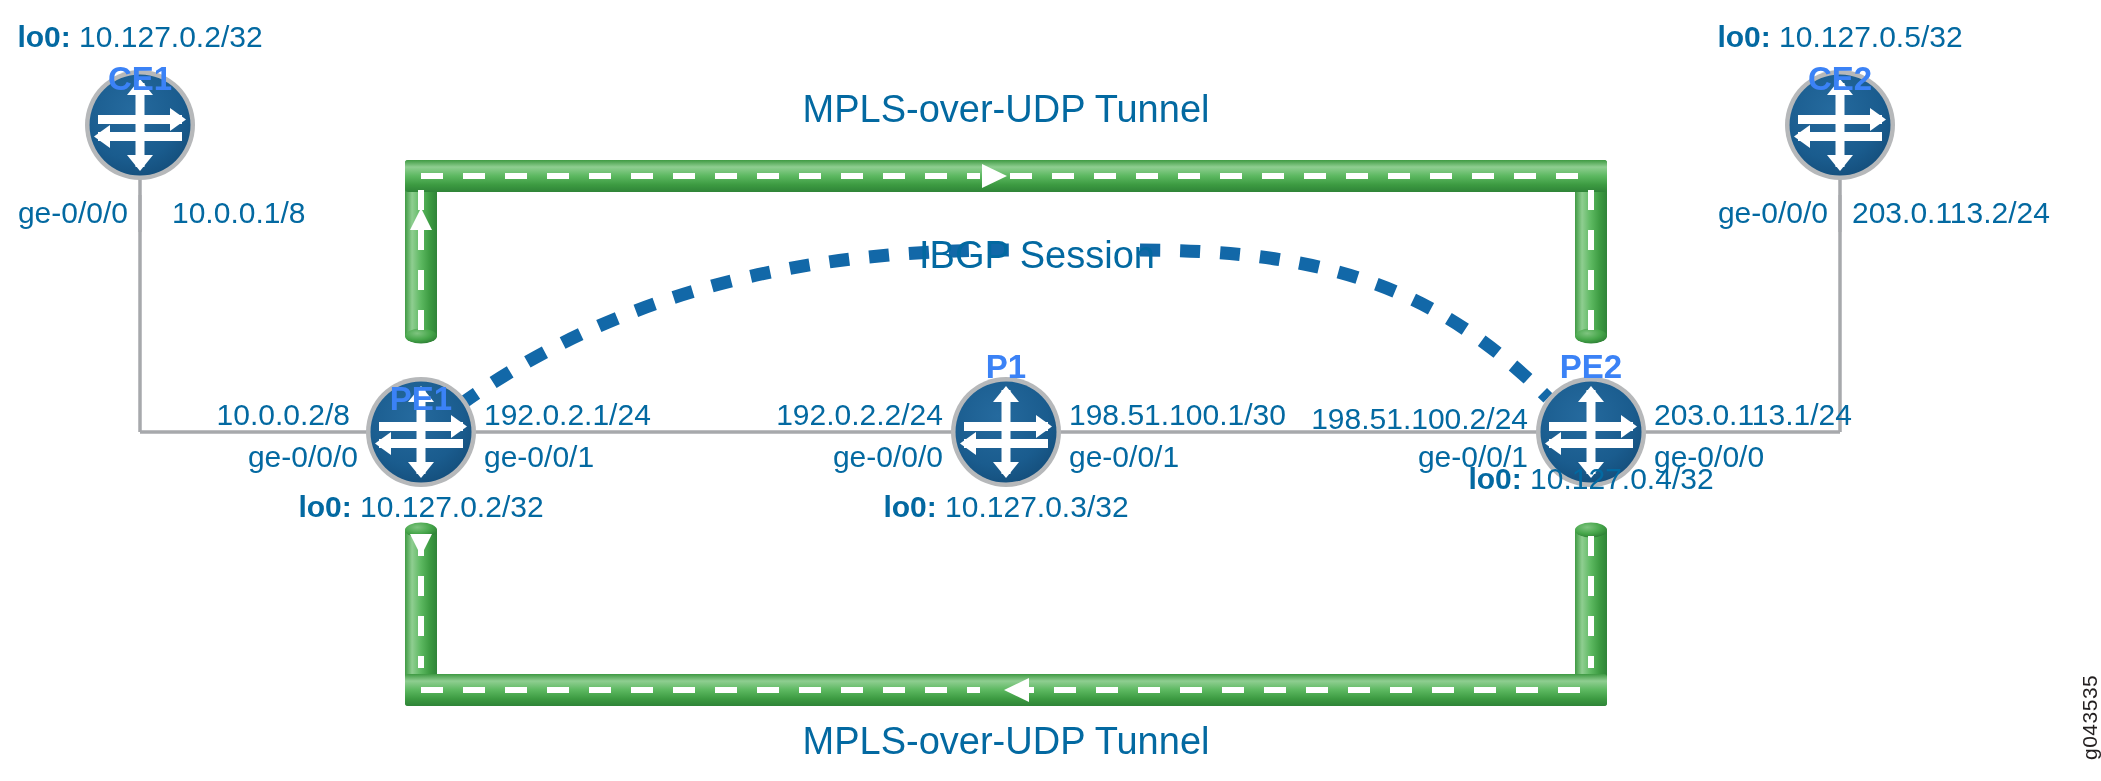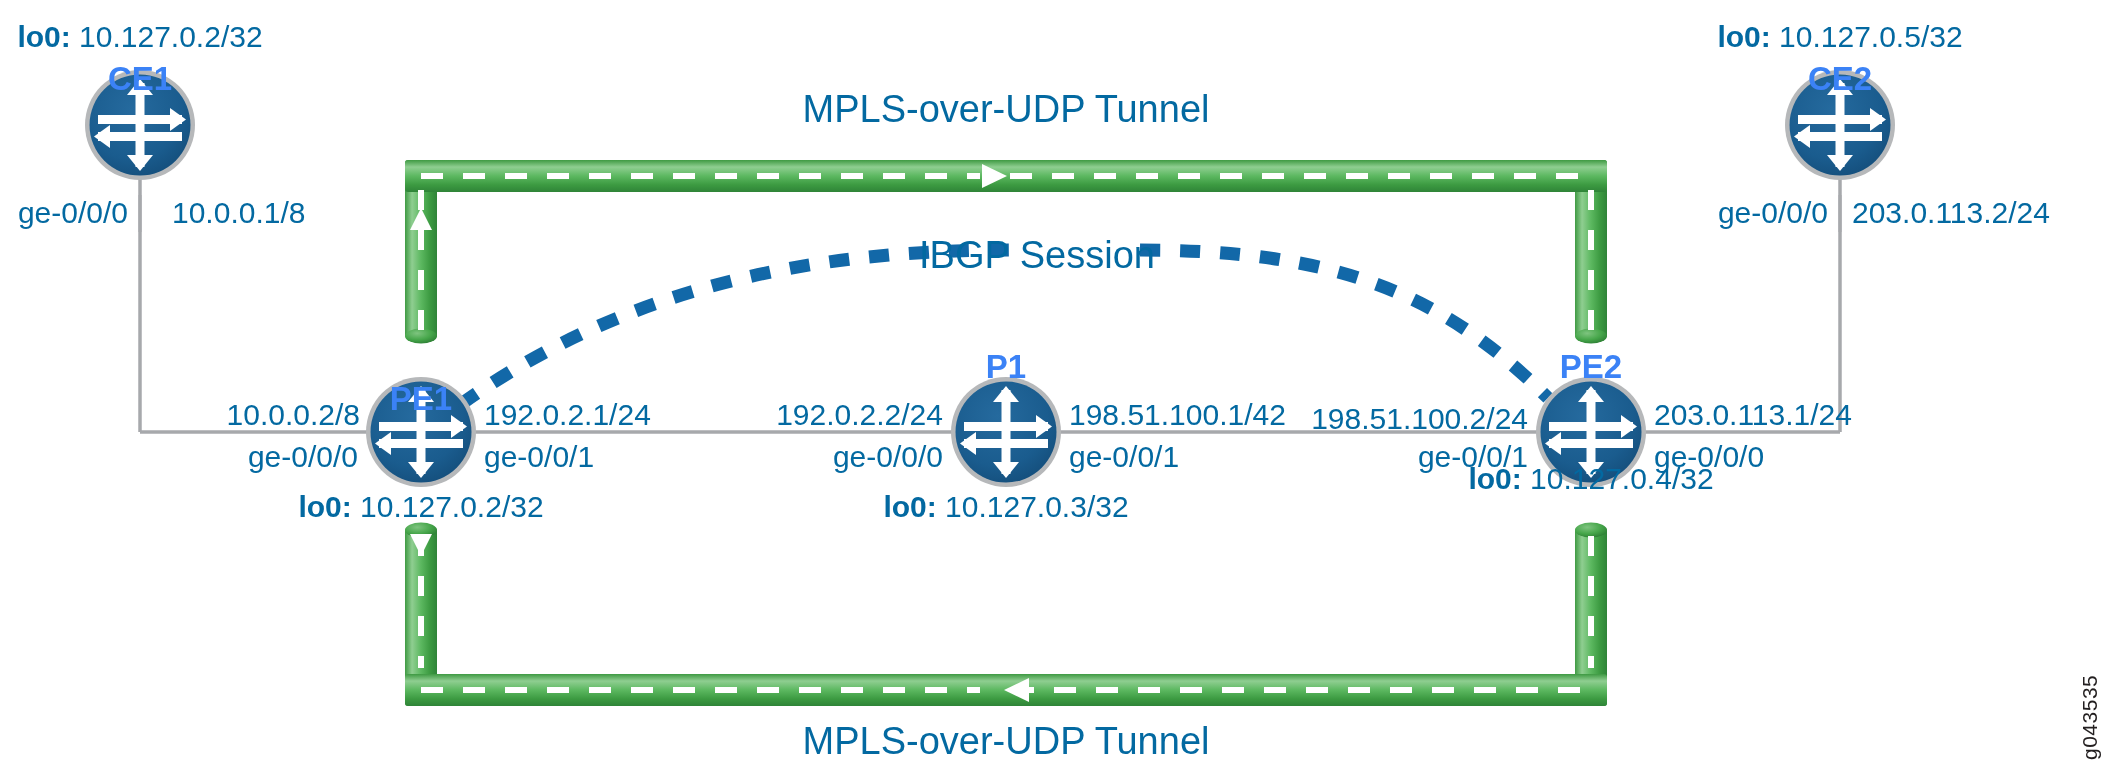--- a/index.html
+++ b/index.html
@@ -170,33 +170,33 @@
 
   <div class="txt center" style="left:1840px; top:22px;">
     <span class="loop-b">lo0:</span>
     <span>10.127.0.5/32</span>
   </div>
   <div class="txt center nodename" style="left:1840px; top:62px;">CE2</div>
   <div class="txt right" style="left:1828px; top:198px;">ge-0/0/0</div>
   <div class="txt" style="left:1852px; top:198px;">203.0.113.2/24</div>
 
   <div class="txt center nodename" style="left:421px; top:350px;margin-top:32px;">PE1</div>
-  <div class="txt right" style="left:360px; top:400px;">10.0.0.2/8</div>
+  <div class="txt right" style="left:350px; top:400px;">10.0.0.2/8</div>
   <div class="txt right" style="left:358px; top:442px;">ge-0/0/0</div>
   <div class="txt" style="left:484px; top:400px;">192.0.2.1/24</div>
   <div class="txt" style="left:484px; top:442px;">ge-0/0/1</div>
   <div class="txt center" style="left:421px; top:492px;">
     <span class="loop-b">lo0:</span>
     <span>10.127.0.2/32</span>
   </div>
 
   <div class="txt center nodename" style="left:1006px; top:350px;">P1</div>
   <div class="txt right" style="left:943px; top:400px;">192.0.2.2/24</div>
   <div class="txt right" style="left:943px; top:442px;">ge-0/0/0</div>
-  <div class="txt" style="left:1069px; top:400px;">198.51.100.1/42</div>
+  <div class="txt" style="left:1069px; top:400px;">198.51.100.1/30</div>
   <div class="txt" style="left:1069px; top:442px;">ge-0/0/1</div>
   <div class="txt center" style="left:1006px; top:492px;">
     <span class="loop-b">lo0:</span>
     <span>10.127.0.3/32</span>
   </div>
 
   <div class="txt center nodename" style="left:1591px; top:350px;">PE2</div>
   <div class="txt right" style="left:1528px; top:404px;">198.51.100.2/24</div>
   <div class="txt right" style="left:1528px; top:442px;">ge-0/0/1</div>
   <div class="txt" style="left:1654px; top:400px;">203.0.113.1/24</div>

